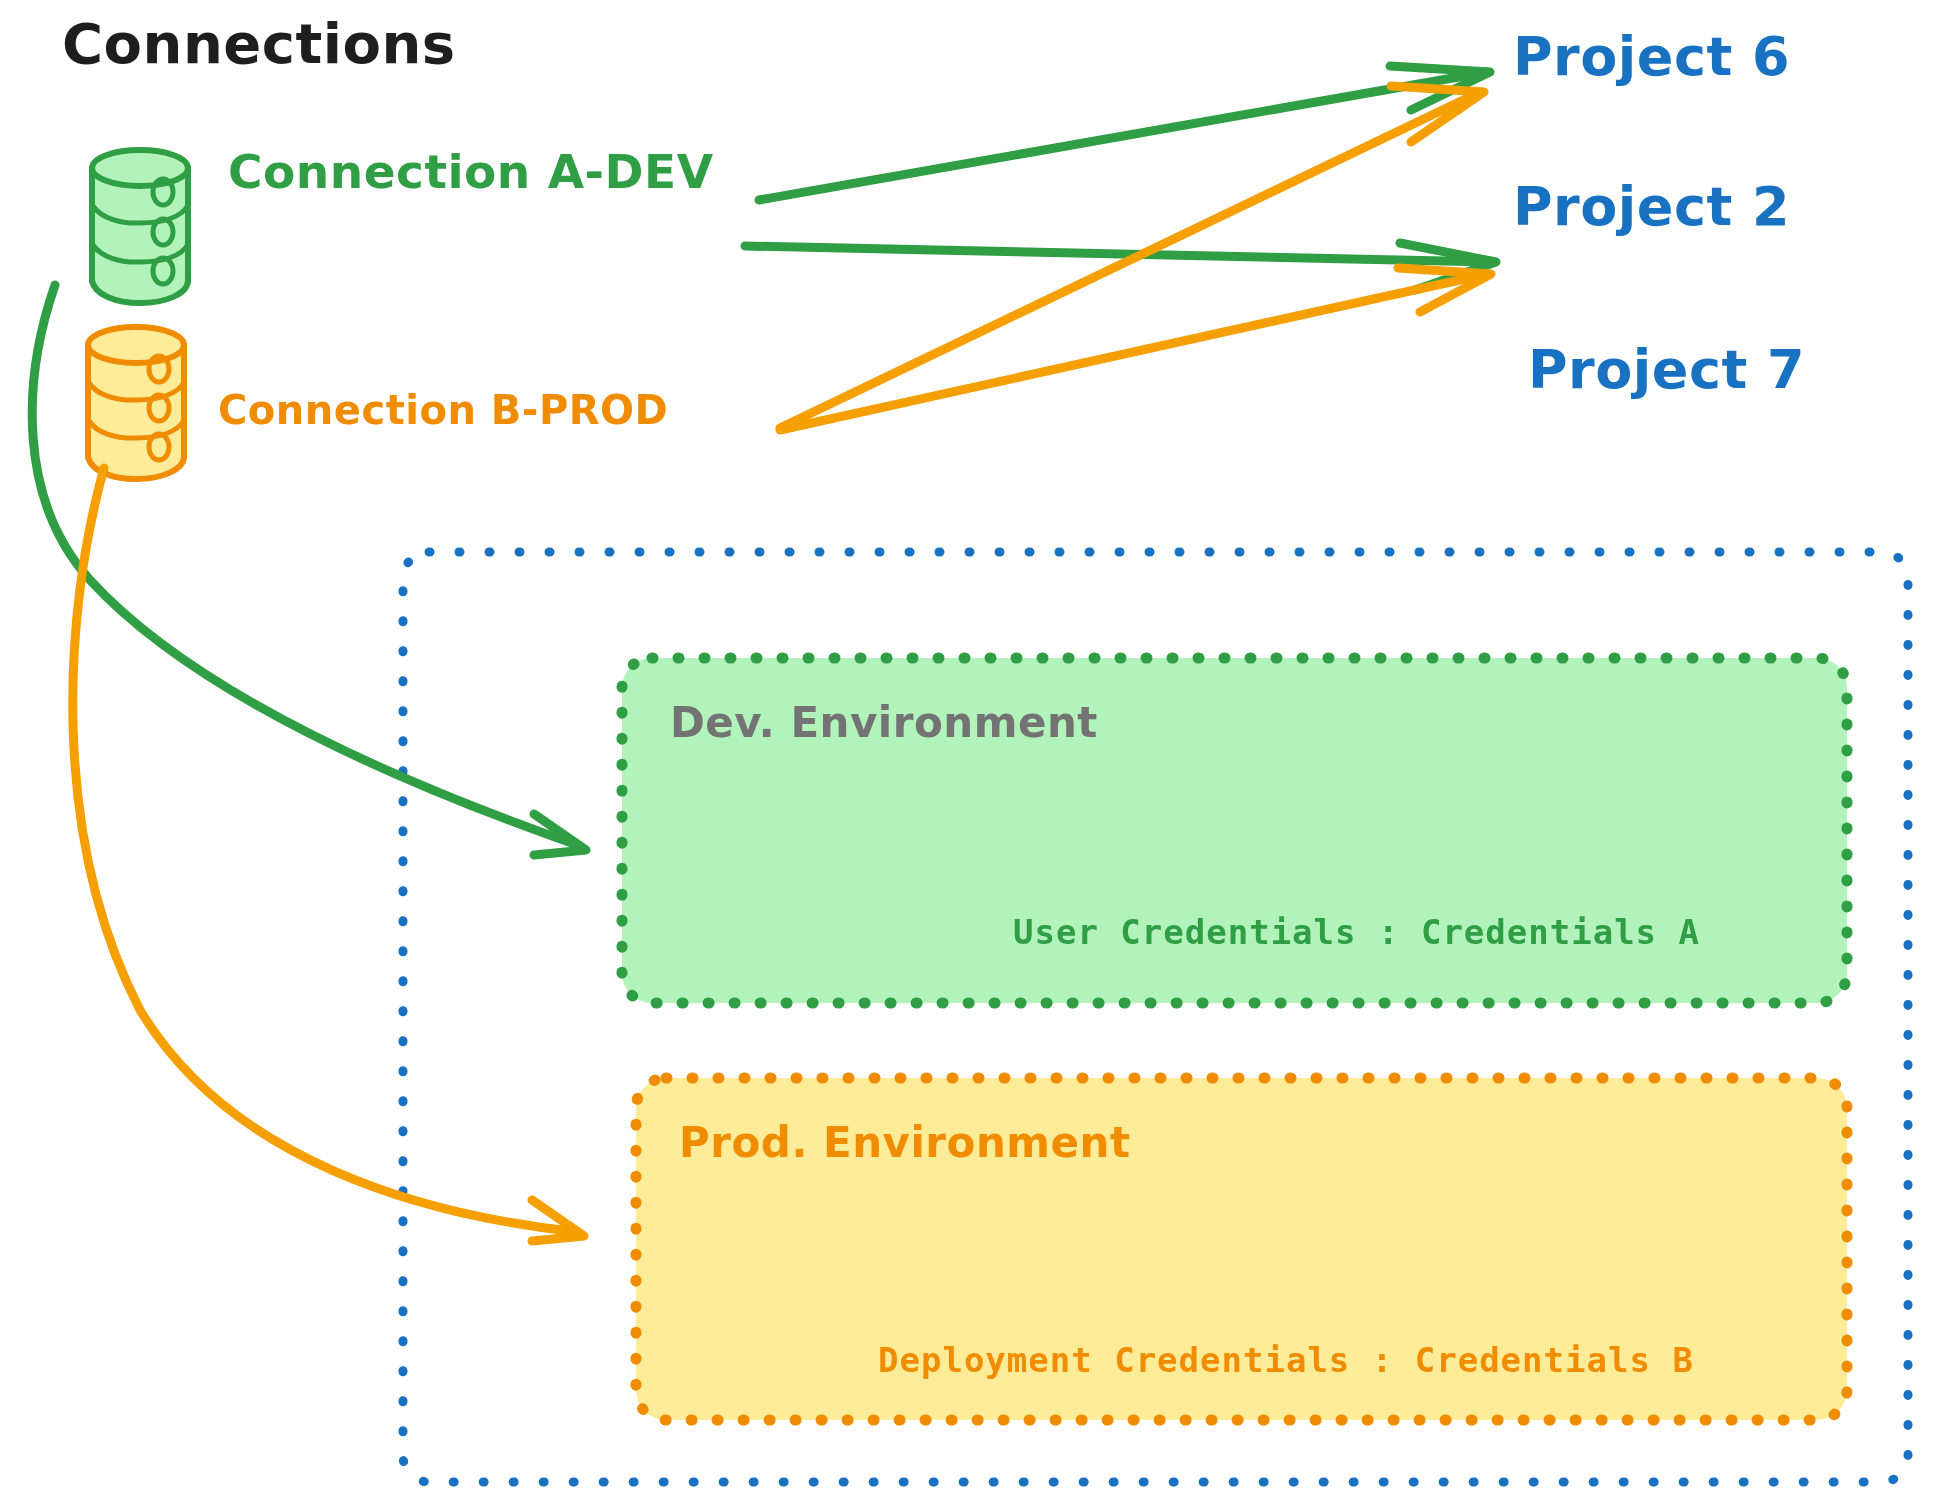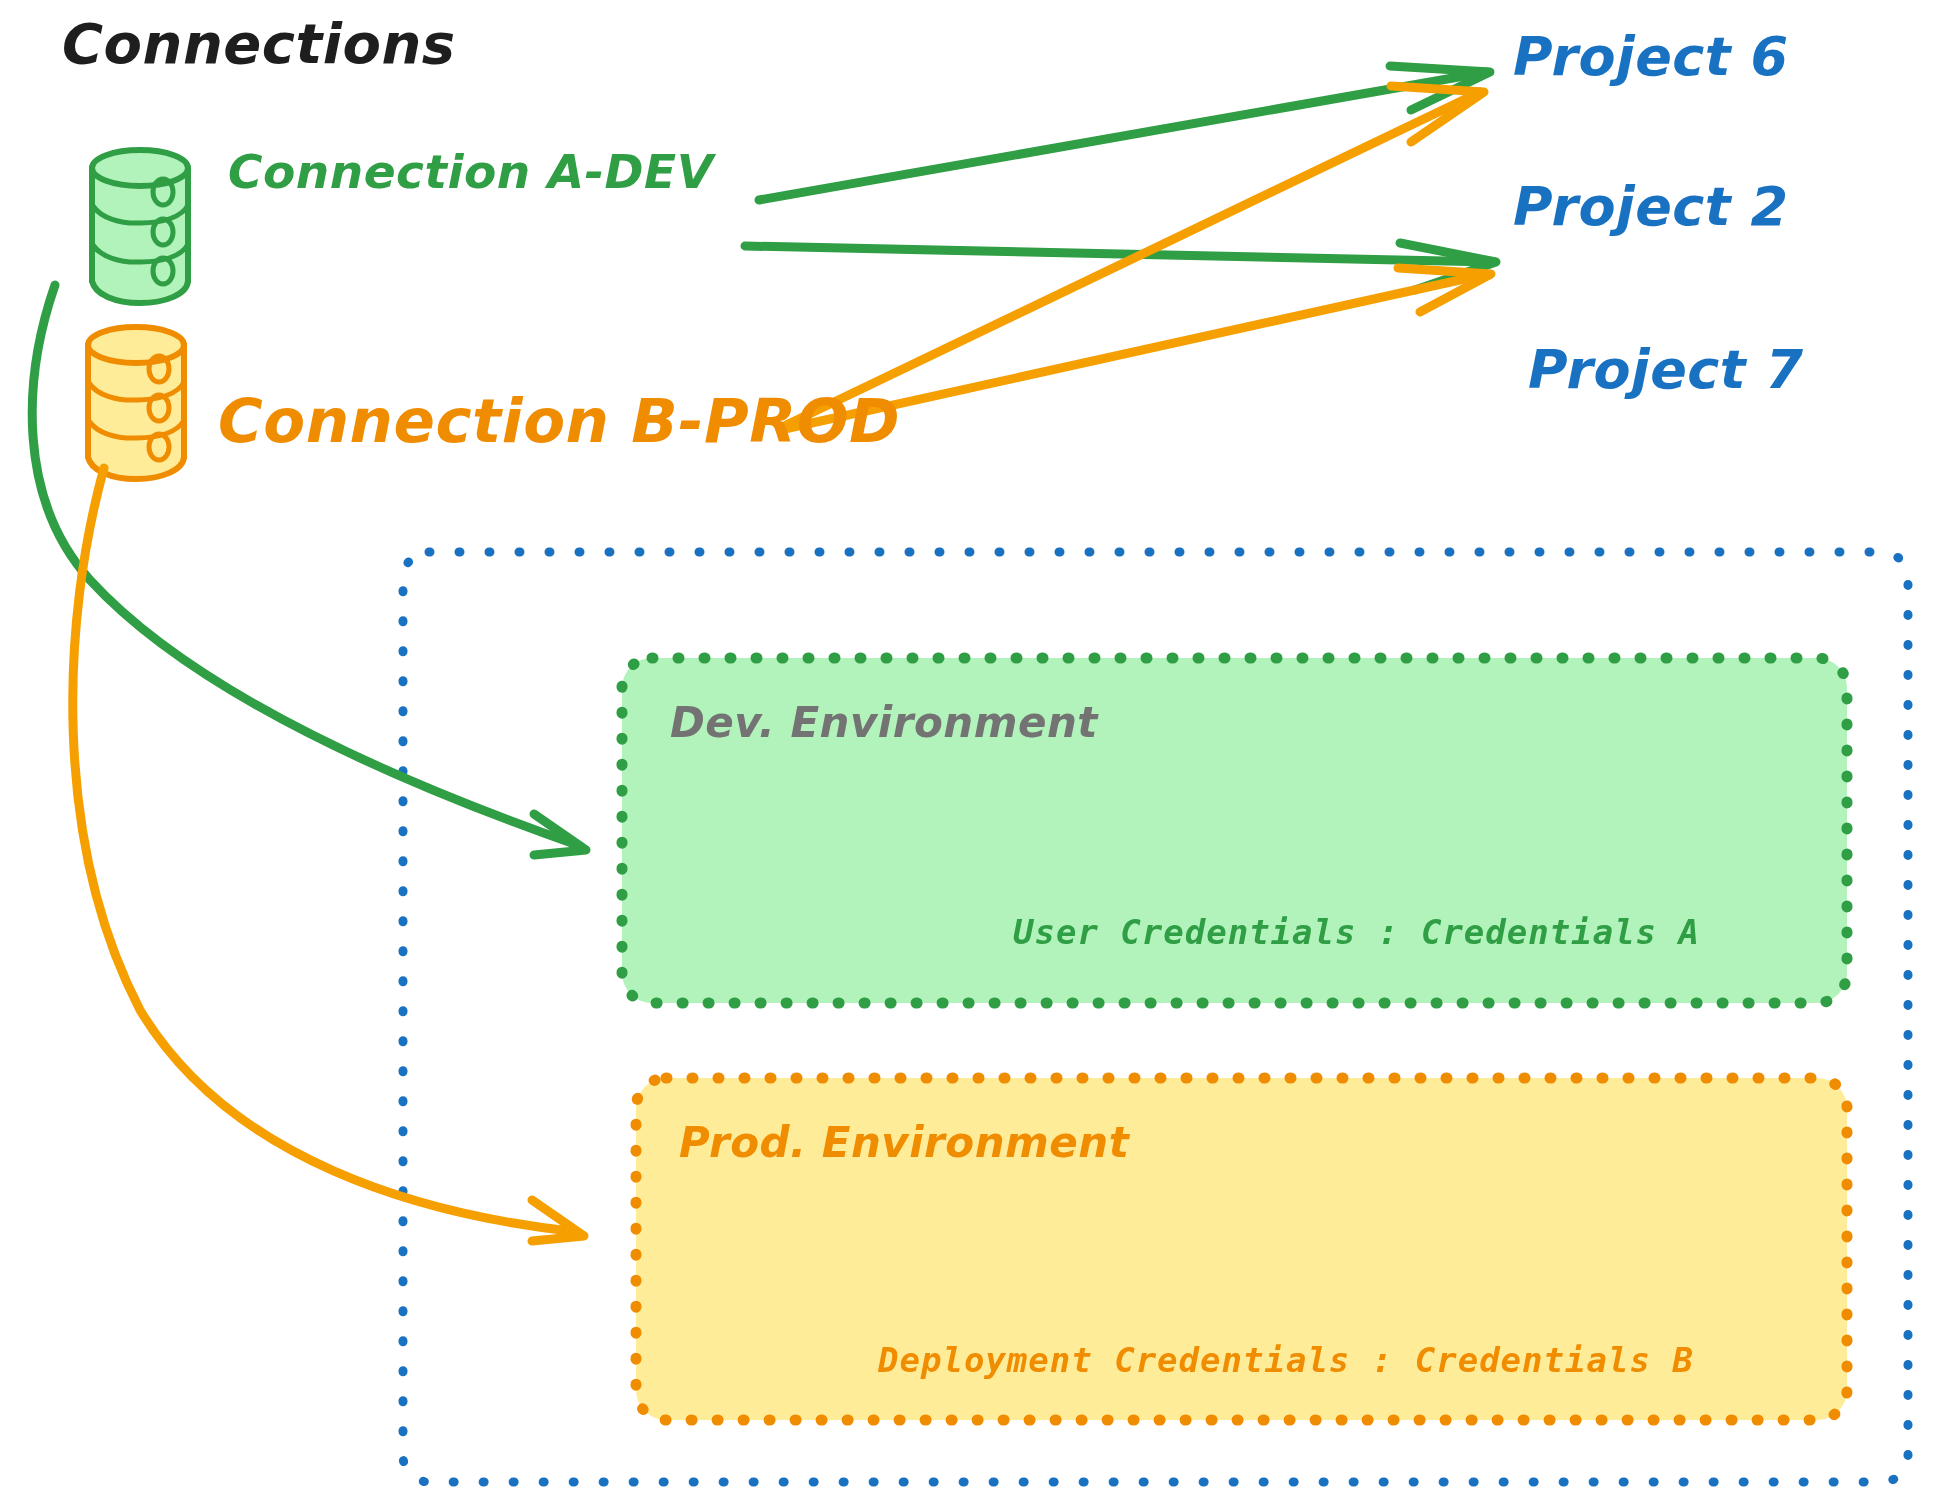--- a/index.html
+++ b/index.html
@@ -9,21 +9,20 @@
   }
   body {
     font-family: "DejaVu Sans", sans-serif;
   }
   #canvas {
     position: relative;
     width: 1948px;
     height: 1504px;
     background: #ffffff;
     overflow: hidden;
-    font-style: italic;
   }
   #vector-layer {
     position: absolute;
     left: 0;
     top: 0;
     width: 1948px;
     height: 1506px;
     pointer-events: none;
   }
   .txt {
@@ -49,21 +48,21 @@
   #label-conn-a {
     left: 228px;
     top: 148px;
     font-size: 47px;
     color: #2f9e44;
     text-align: center;
   }
   #label-conn-b {
     left: 218px;
     top: 390px;
-    font-size: 61px;
+    font-size: 40px;
     color: #f08c00;
   }
   #label-project-3 {
     left: 1513px;
     top: 30px;
     font-size: 54px;
     color: #1971c2;
   }
   #label-project-2 {
     left: 1513px;

